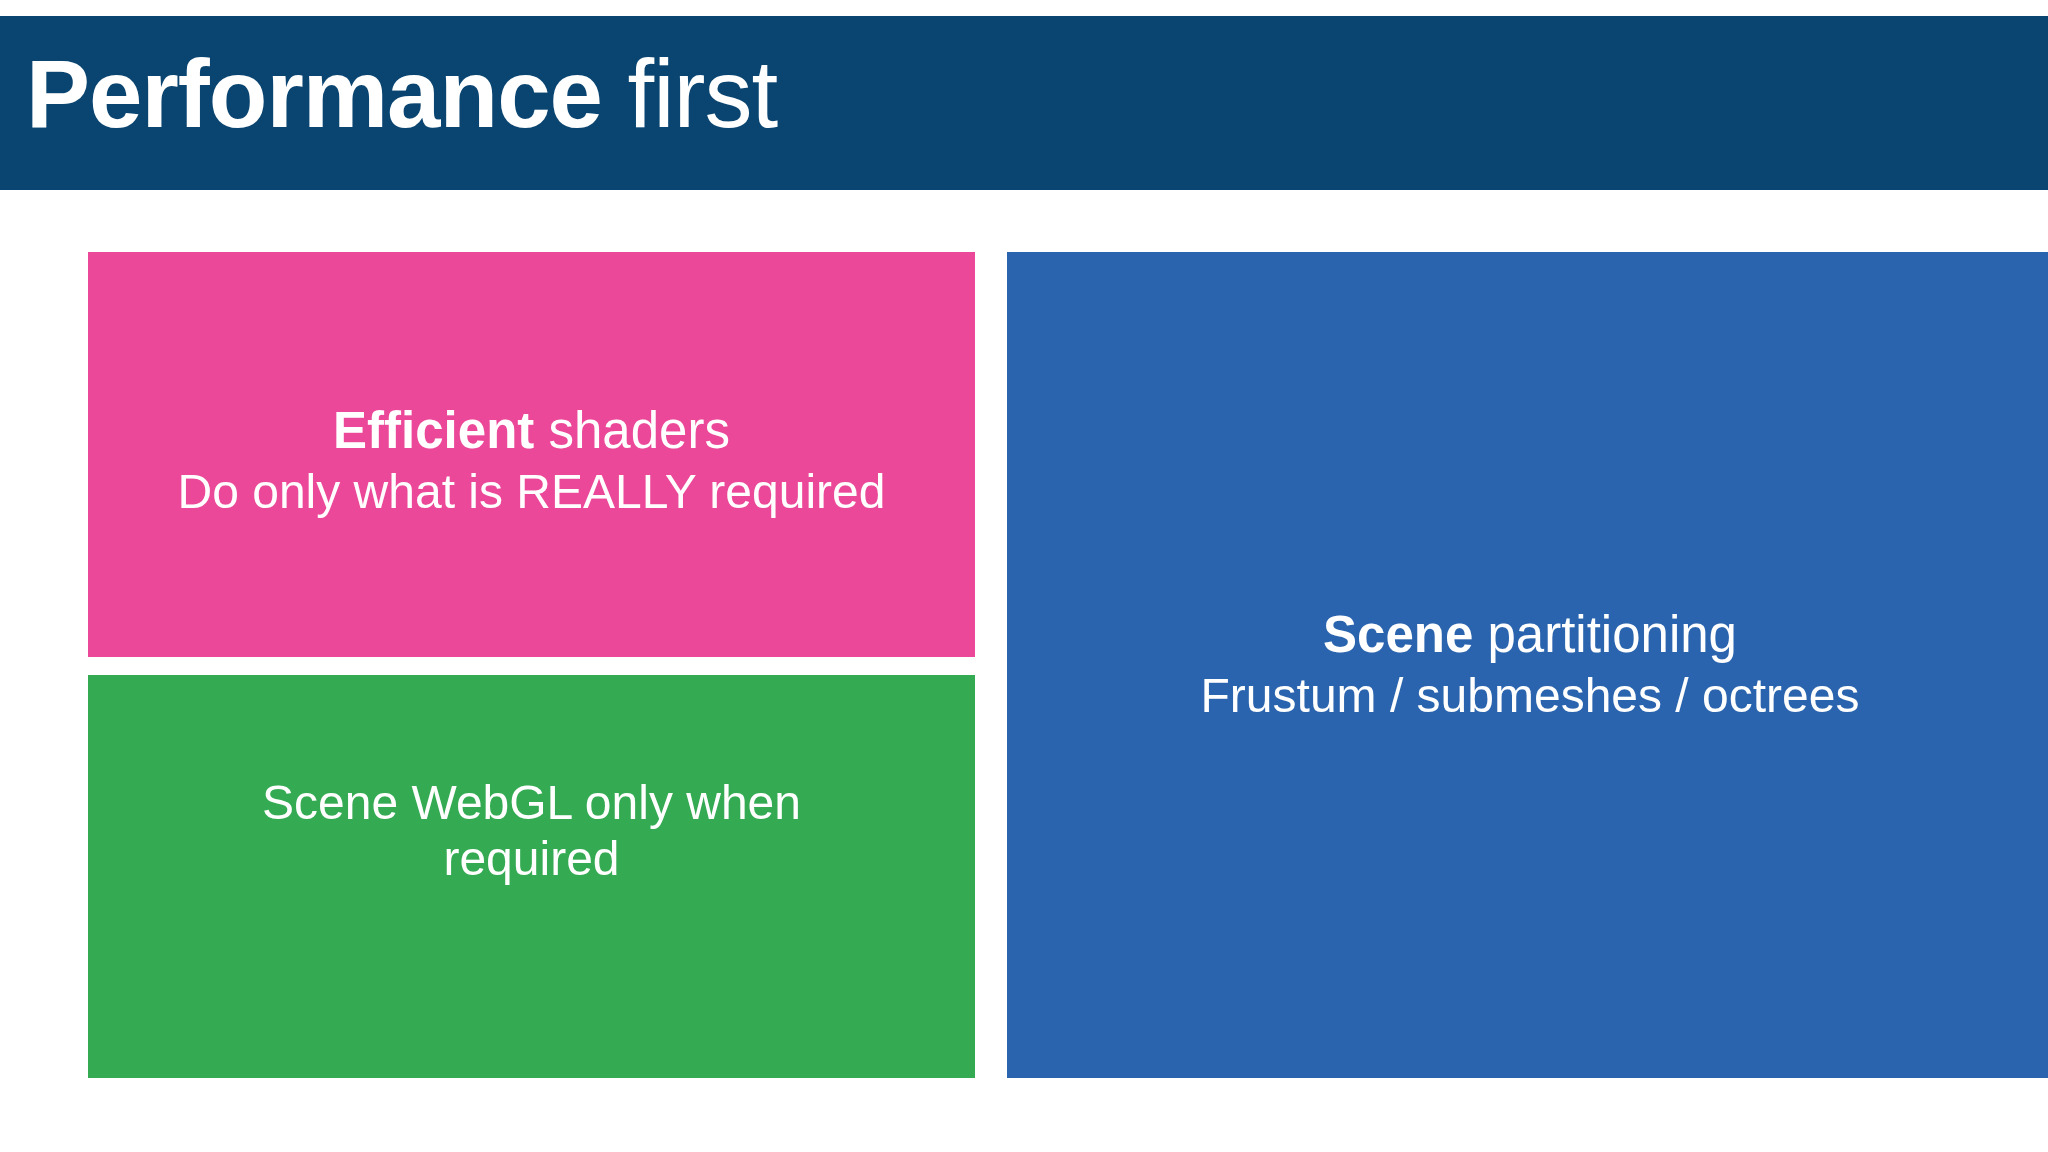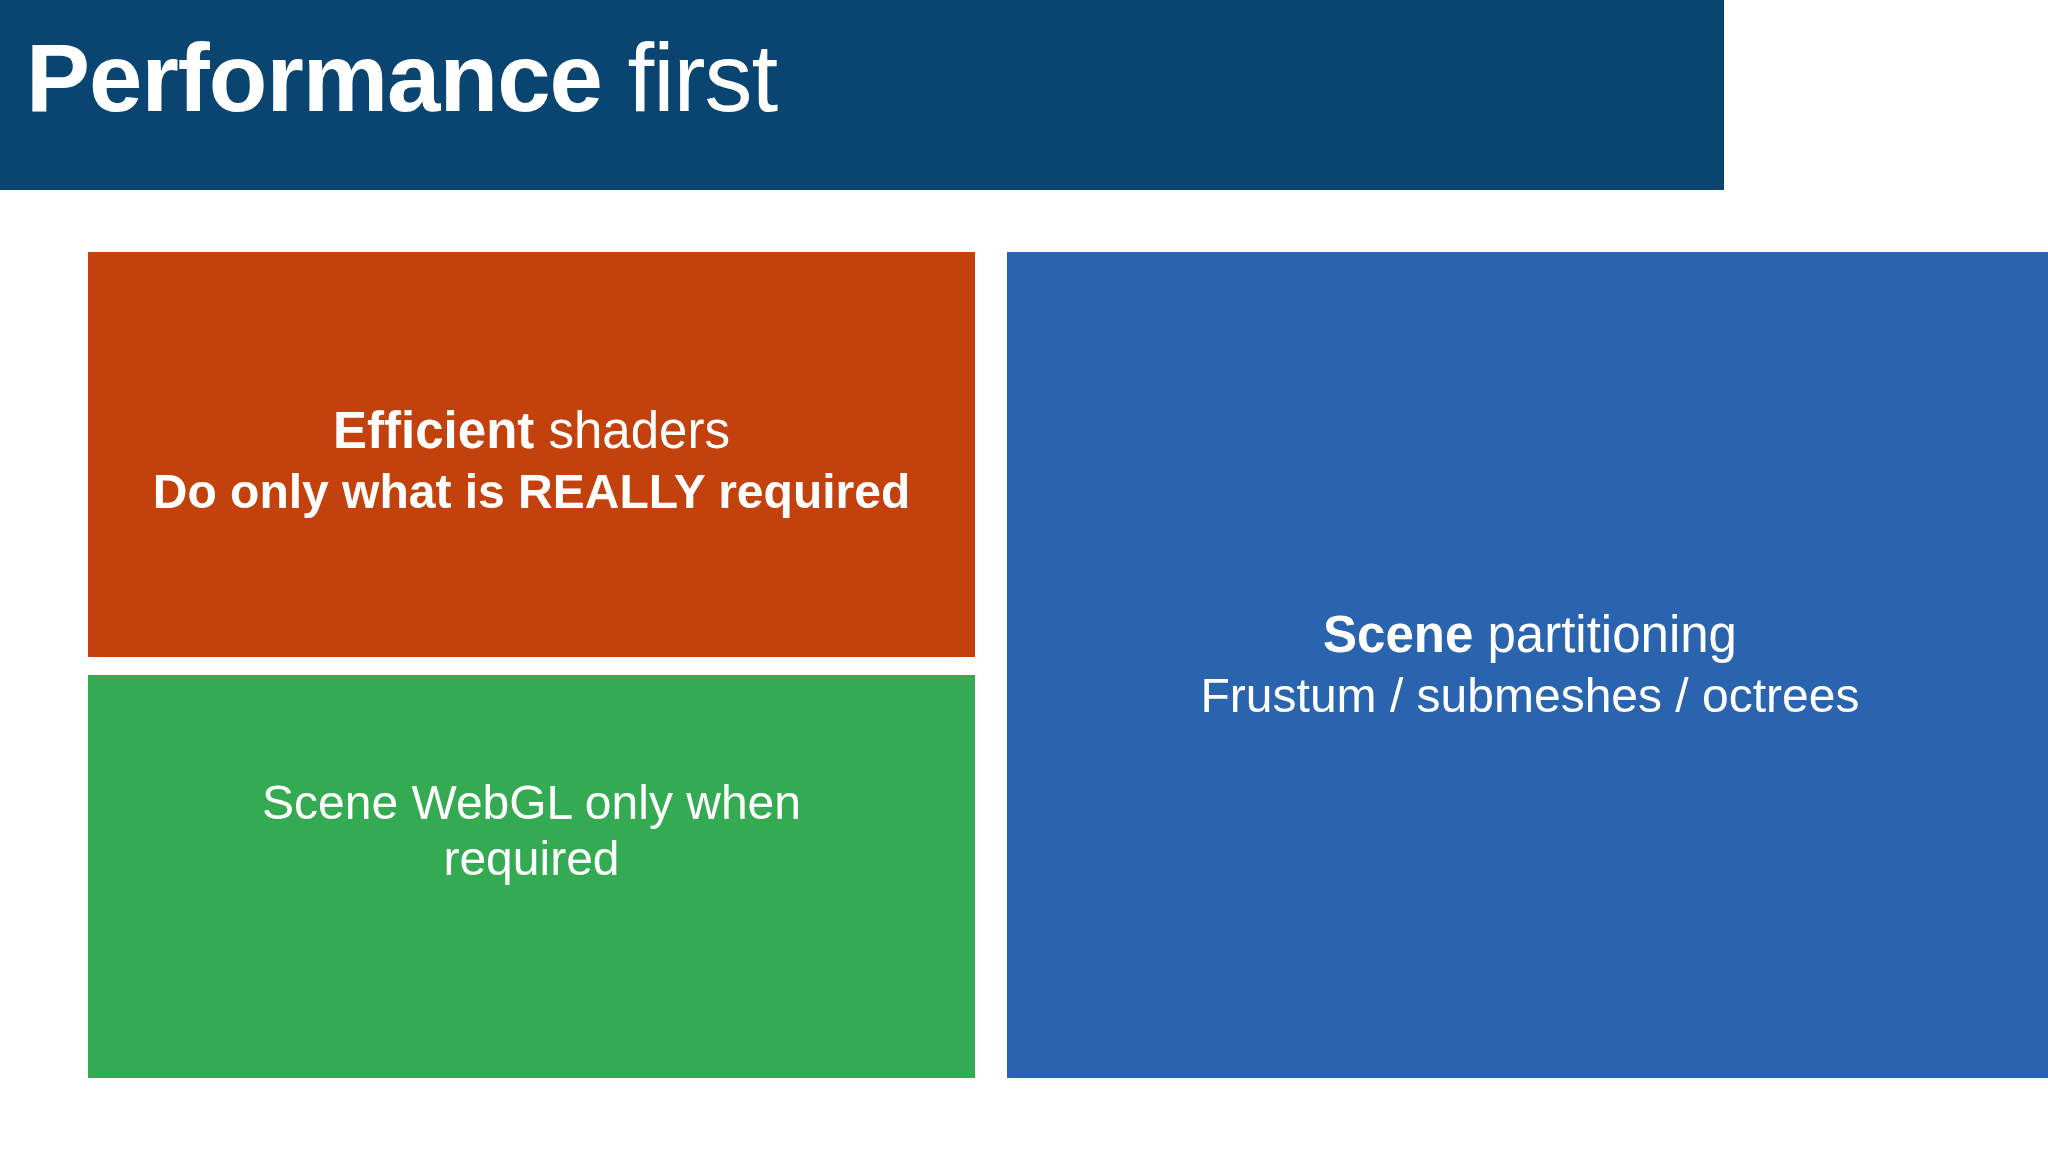--- a/index.html
+++ b/index.html
@@ -12,22 +12,22 @@
     height: 1152px;
     overflow: hidden;
     font-family: "Liberation Sans", sans-serif;
     position: relative;
   }
 
   
   .slide-header {
     position: absolute;
     left: 0;
-    top: 0;
-    width: 1724px;
+    top: 16px;
+    width: 2048px;
     height: 190px;
     background: #0a4571;
     box-sizing: border-box;
     text-decoration: underline;
   }
   .slide-title {
     position: absolute;
     left: 26px;
     top: 28px;
     font-size: 96px;
@@ -79,24 +79,24 @@
     font-weight: normal;
     margin-top: 4px;
   }
 
   
   .card-shaders {
     left: 88px;
     top: 62px;            
     width: 887px;
     height: 405px;        
-    background: #c2410c;
+    background: #ec4899;
   }
   .card-shaders .card-heading { margin-top: 84px; }
-  .card-shaders .card-sub { margin-bottom: 72px; font-weight: bold; }
+  .card-shaders .card-sub { margin-bottom: 72px; }
 
   
   .card-cache {
     left: 88px;
     top: 485px;           
     width: 887px;
     height: 403px;        
     background: #34ab53;
   }
   .card-cache .card-heading { margin-top: 22px; }

